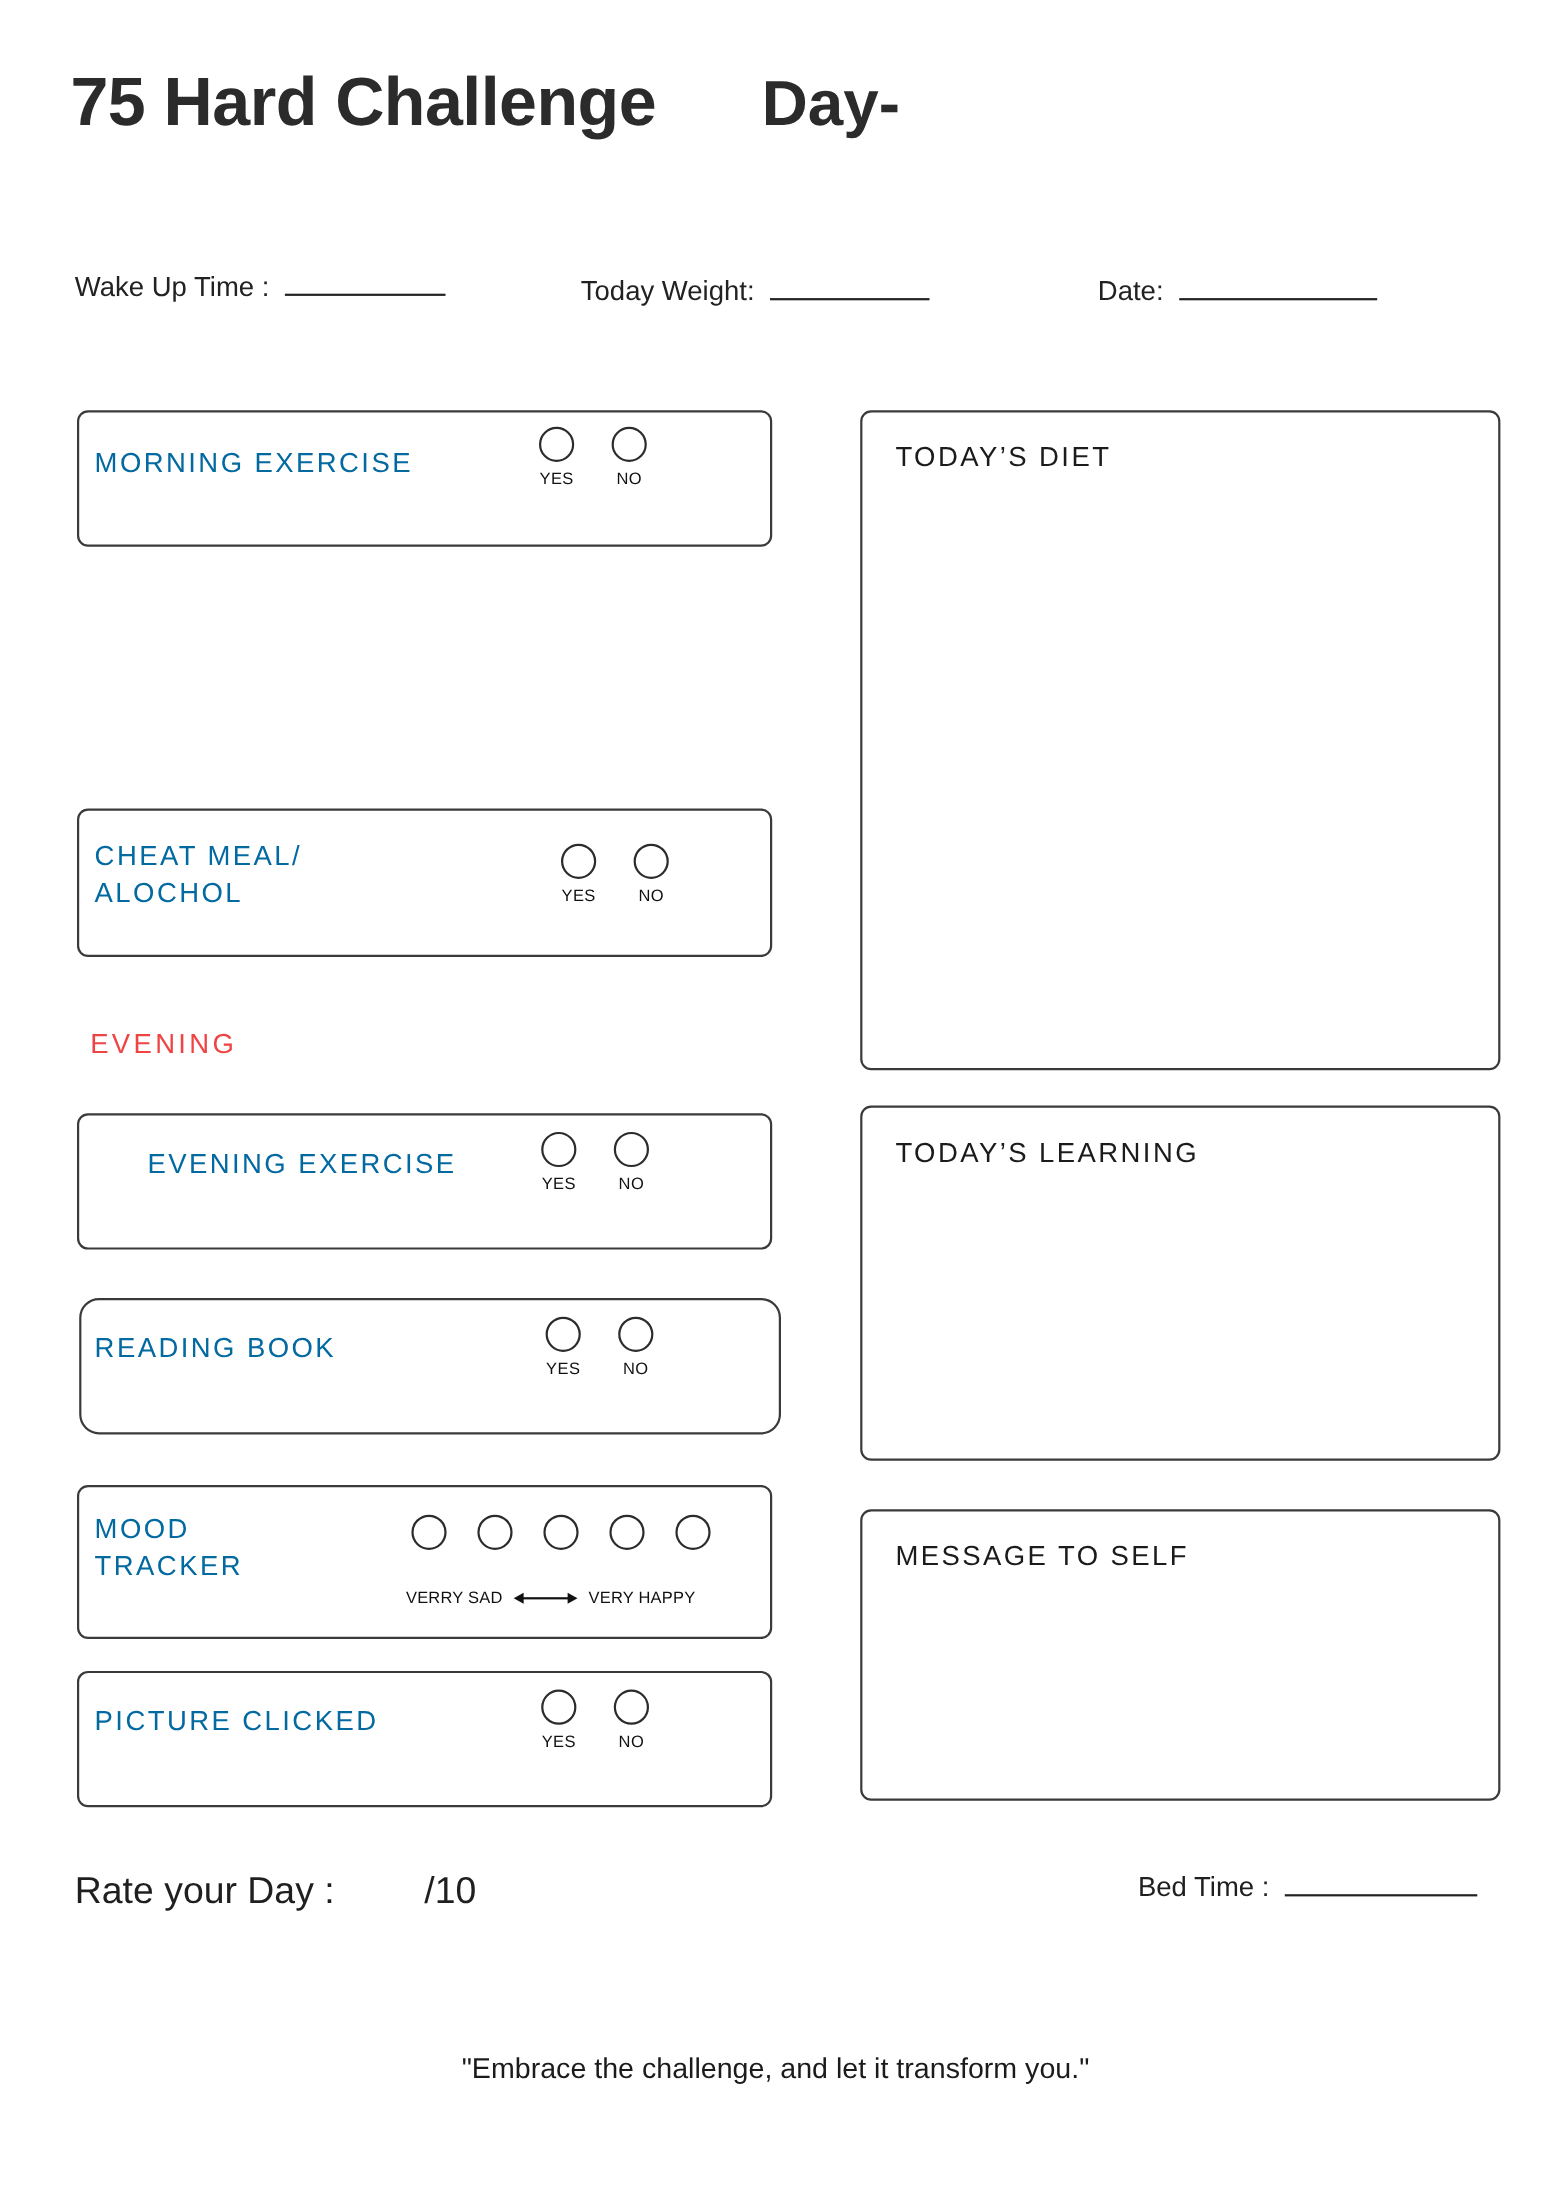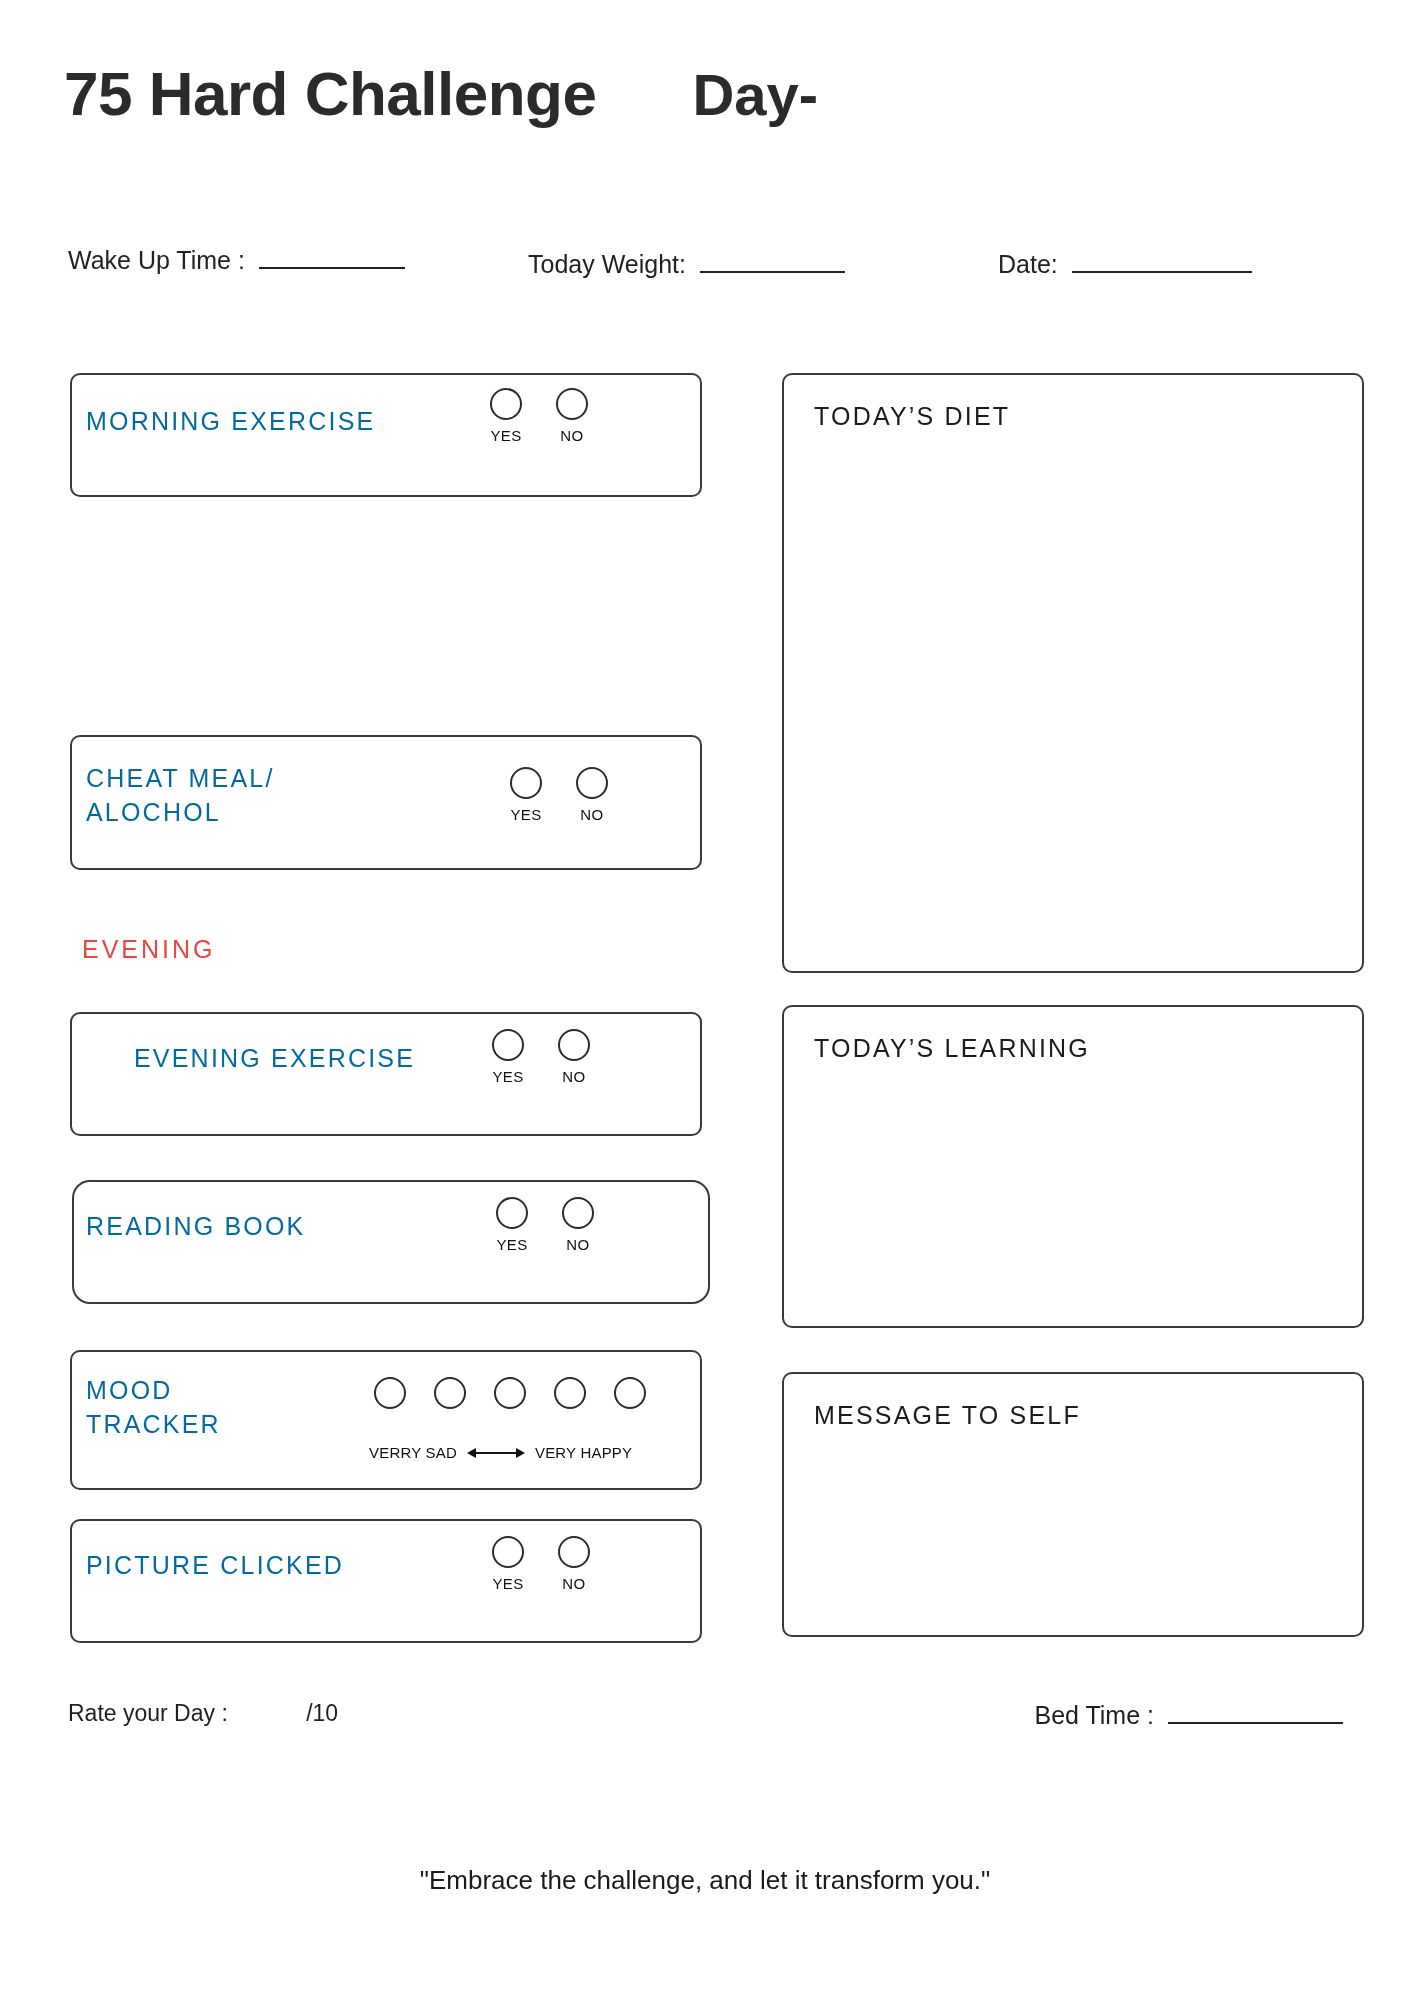--- a/index.html
+++ b/index.html
@@ -195,21 +195,21 @@
   .footer-row {
     position: absolute;
     left: 68px;
     top: 1700px;
     width: 1275px;
     height: 40px;
   }
   .rate {
     position: absolute;
     left: 0; top: 0;
-    font-size: 23px;
+    font-size: 34px;
     white-space: nowrap;
   }
   .rate .score {
     margin-left: 72px;
   }
   .bedtime {
     position: absolute;
     right: 0; top: 0;
     display: flex;
     align-items: baseline;

